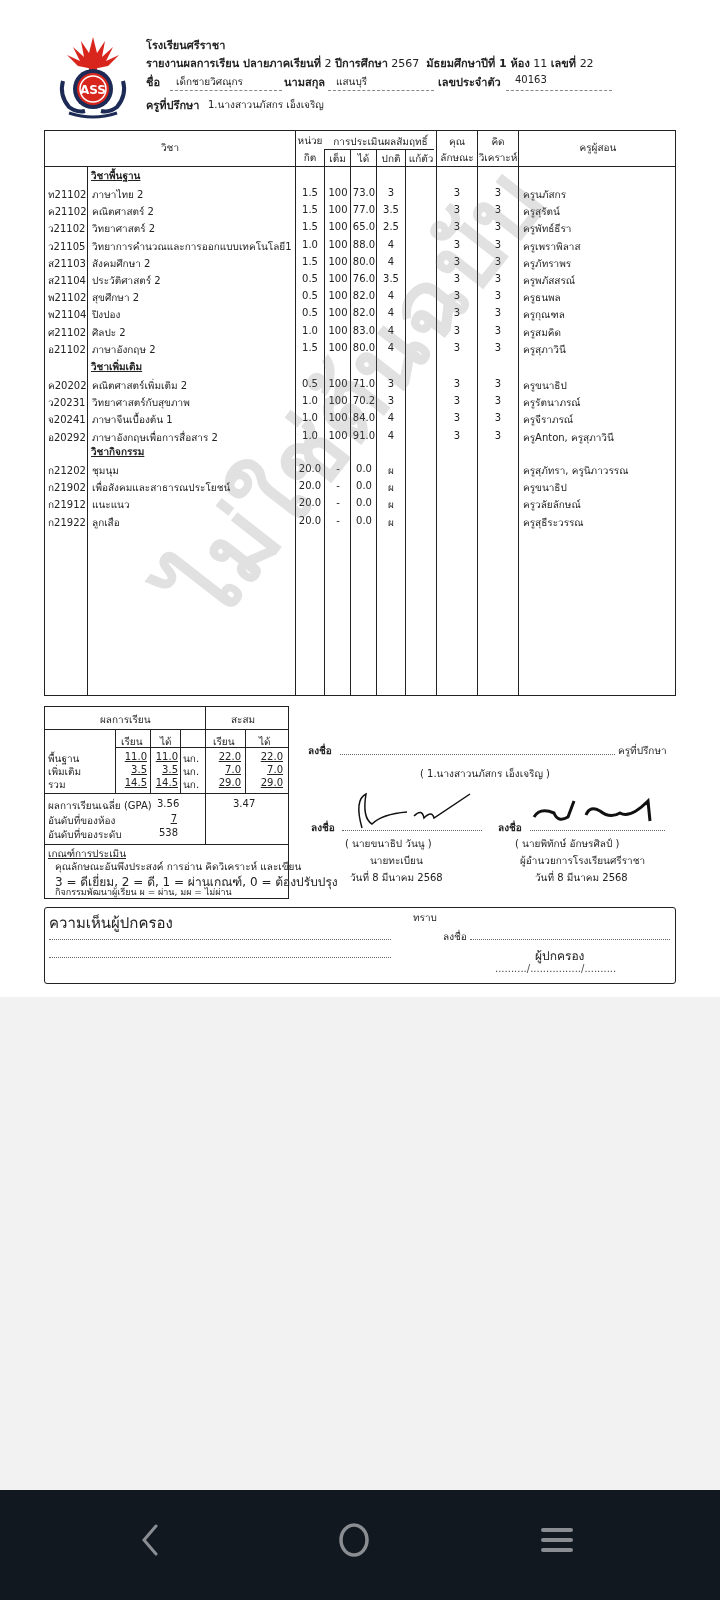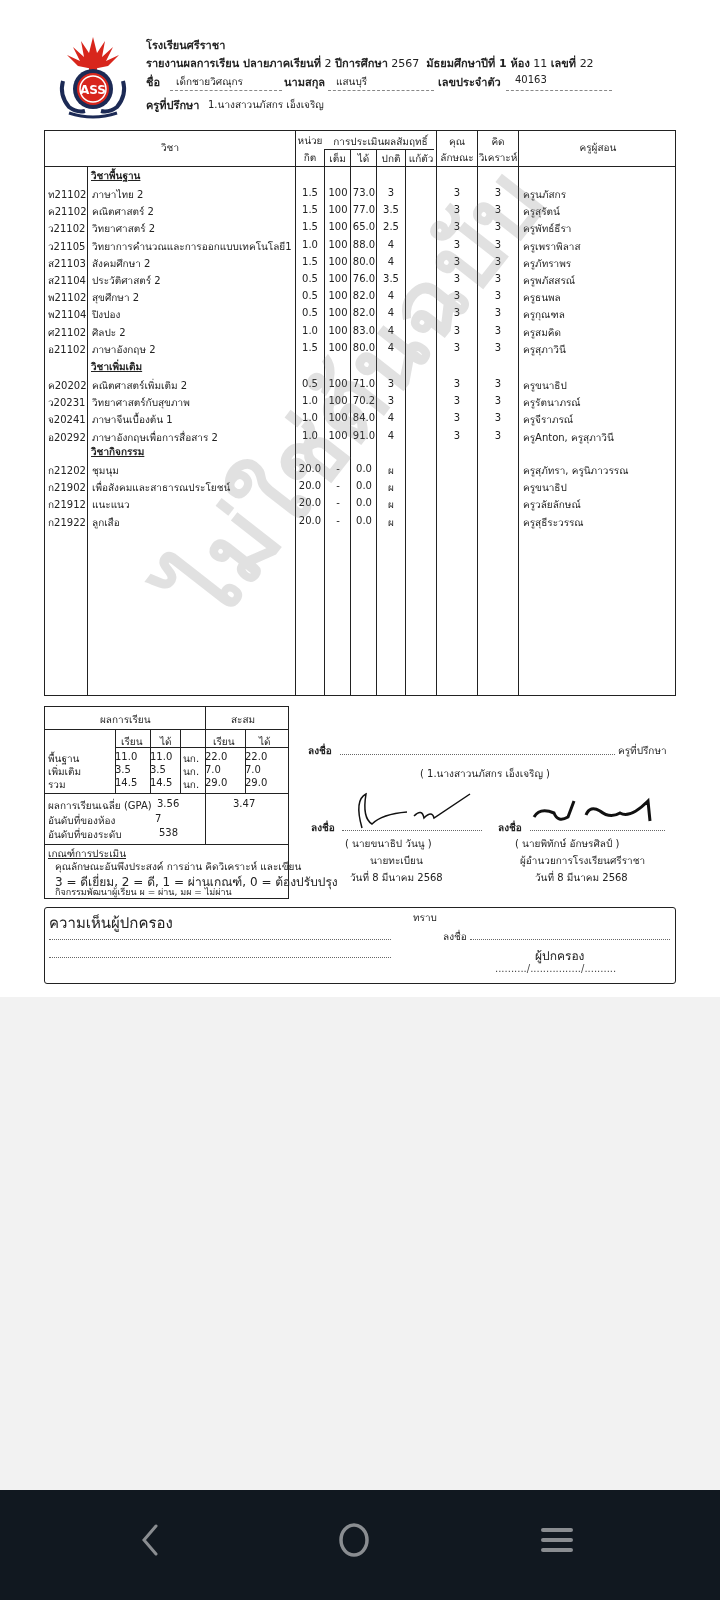--- a/index.html
+++ b/index.html
@@ -29,21 +29,21 @@
   .c-got { left: 306px; width: 26px; text-align: center; }
   .c-grade { left: 332px; width: 28px; text-align: center; }
   .c-fix { left: 361px; width: 30px; text-align: center; }
   .c-char { left: 392px; width: 40px; text-align: center; }
   .c-think { left: 433px; width: 40px; text-align: center; }
   .c-teacher { left: 478px; }
 
   
   .sum { position: absolute; left: 44px; top: 706px; width: 245px; height: 193px; border: 1.5px solid #222; font-size: 10px; }
   .sum .abs { font-size: 10px; }
-  .sum .r { text-align: left; }
+  .sum .r { text-align: right; text-decoration: underline; }
 
   
   .parent { position: absolute; left: 44px; top: 907px; width: 632px; height: 77px; border: 1.5px solid #222; border-radius: 3px; font-size: 11px; }
 
   .watermark { position: absolute; left: 130px; top: 560px; font-size: 96px; font-weight: bold; color: rgba(120,120,120,0.22); transform: rotate(-52deg); transform-origin: left top; white-space: nowrap; pointer-events: none; }
 
   .navbar { position: absolute; left: 0; top: 1490px; width: 720px; height: 110px; background: #111820; }
   .nav-btn { position: absolute; top: 20px; width: 60px; height: 60px; display: flex; align-items: center; justify-content: center; }
 </style>
 </head>

